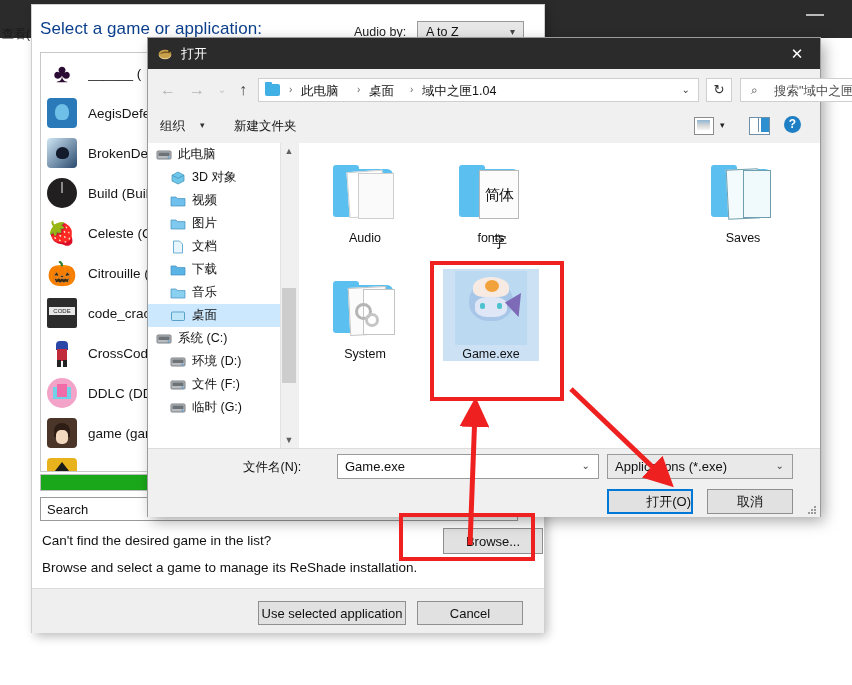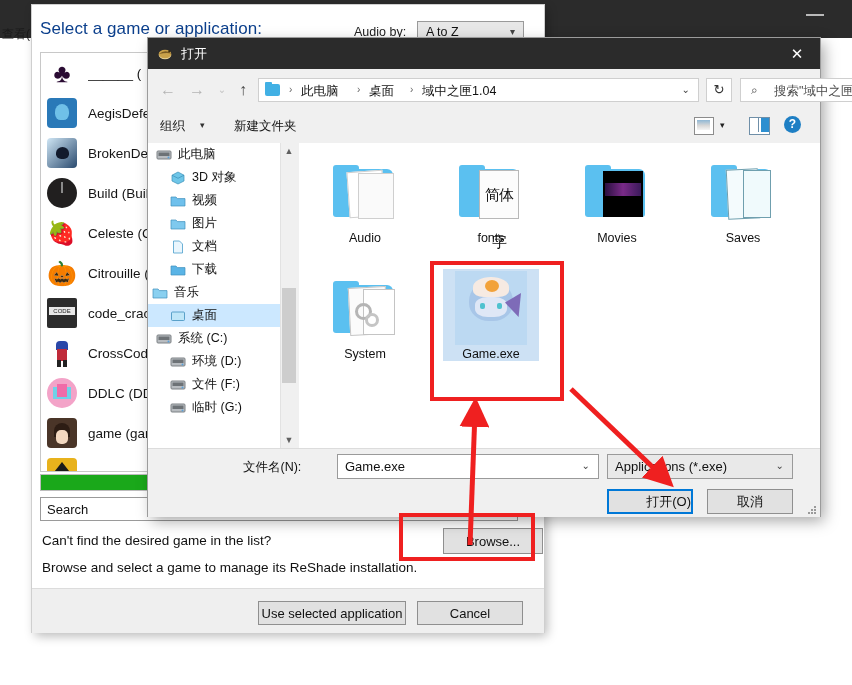--- a/index.html
+++ b/index.html
@@ -435,21 +435,21 @@
             <path d="M3.5 2 h6 l3 3 v9 h-9 Z" fill="#eaf6fd" stroke="#4a9ecb" stroke-width=".8"></path>
           </svg></span>
         <span>文档</span>
       </div>
       <div class="tree-row" style="padding-left: 22px;">
         <span class="tic"><svg viewBox="0 0 16 16">
             <path d="M1 4 h5 l1.4 1.6 H15 v7.4 H1 Z" fill="#5ab4e6" stroke="#3f8fbc" stroke-width=".7"></path>
           </svg></span>
         <span>下载</span>
       </div>
-      <div class="tree-row" style="padding-left: 4px;">
+      <div class="tree-row" style="padding-left: 22px;">
         <span class="tic"><svg viewBox="0 0 16 16">
             <path d="M1 4 h5 l1.4 1.6 H15 v7.4 H1 Z" fill="#8ad0f0" stroke="#3f8fbc" stroke-width=".7"></path>
           </svg></span>
         <span>音乐</span>
       </div>
       <div class="tree-row sel" style="padding-left: 22px;">
         <span class="tic"><svg viewBox="0 0 16 16">
             <rect x="1.5" y="4" width="13" height="8.5" rx="1" fill="#bfe6f8" stroke="#3f8fbc" stroke-width=".8"></rect>
           </svg></span>
         <span>桌面</span>
@@ -508,31 +508,20 @@
       </div>
       <div class="file-item" style="left: 144px; top: 10px;">
         <div class="thumb">
           <div class="folder">
             <div class="tab"></div>
             <div class="back"></div>
             <div style="position:absolute;left:20px;top:5px;width:38px;height:47px;background:#fcfcfc;border:1px solid #b8b8b8;font-size:15px;color:#111;text-align:center;line-height:47px;letter-spacing:-1px;">简体字</div>
           </div>
         </div>
         <div class="label">fonts</div>
-      </div>
-      <div class="file-item" style="left: 270px; top: 10px;">
-        <div class="thumb">
-          <div class="folder">
-            <div class="tab"></div>
-            <div class="back"></div>
-            <div style="position:absolute;left:18px;top:6px;width:40px;height:46px;background:#000;"></div>
-            <div style="position:absolute;left:20px;top:18px;width:36px;height:13px;background:linear-gradient(90deg,#2a1040,#7a2a88,#3a1a5a);"></div>
-          </div>
-        </div>
-        <div class="label">Movies</div>
       </div>
       <div class="file-item" style="left: 396px; top: 10px;">
         <div class="thumb">
           <div class="folder">
             <div class="tab"></div>
             <div class="back"></div>
             <div style="position:absolute;left:16px;top:4px;width:30px;height:48px;background:#f4fbfd;border:1px solid #6f9fae;transform:rotate(-3deg);"></div>
             <div style="position:absolute;left:32px;top:5px;width:26px;height:46px;background:#f0fafc;border:1px solid #6f9fae;"></div>
           </div>
         </div>

